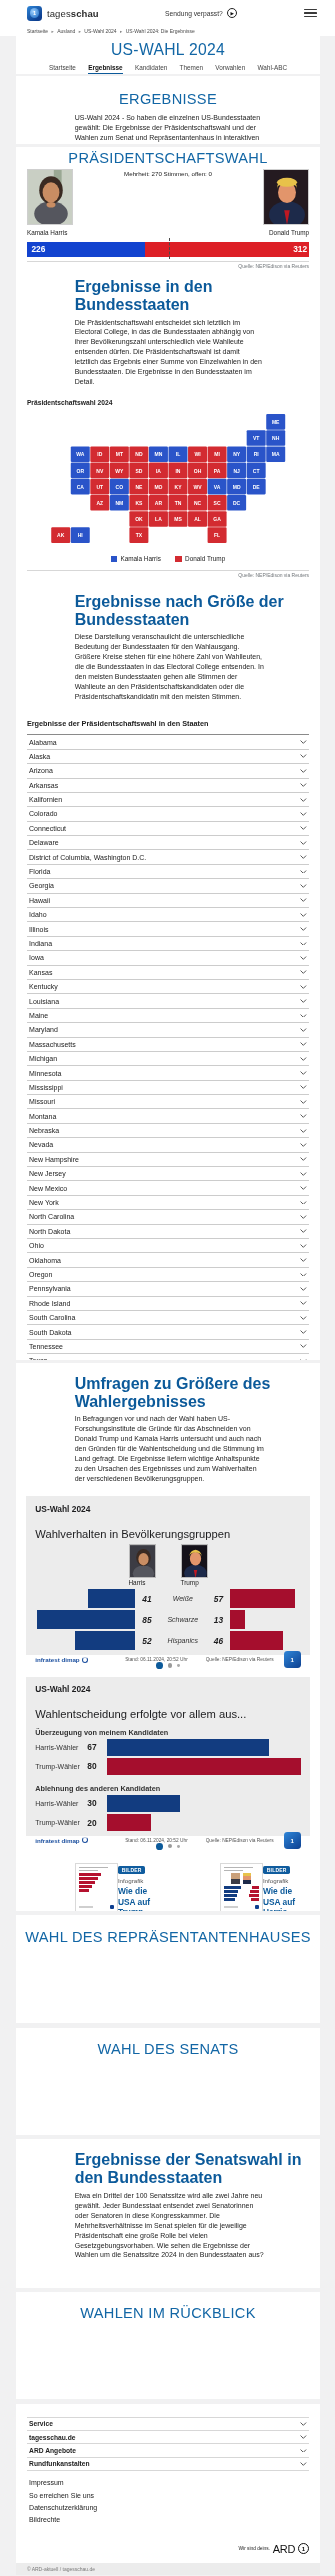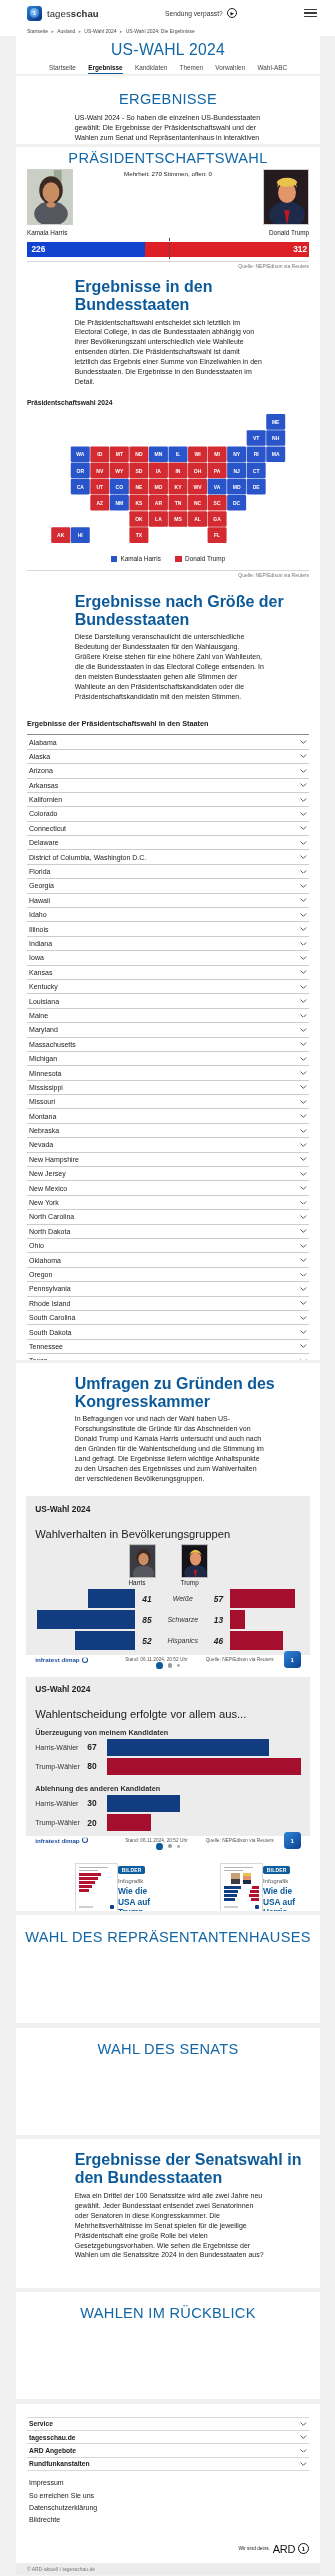--- a/index.html
+++ b/index.html
@@ -746,21 +746,21 @@
       <div class="state-row">
         <span>Virginia</span>
         <svg class="chev" width="6.7" height="3.9" viewBox="0 0 12 7">
           <path d="M1 1l5 5 5-5" fill="none" stroke="#444" stroke-width="1.6"></path>
         </svg>
       </div>
     </div>
 </div>
 
 <div class="card card-umfragen">
-  <h3 class="sub-head">Umfragen zu Gründen des Kongresskammer</h3>
+  <h3 class="sub-head">Umfragen zu Größere des Wahlergebnisses</h3>
   <p class="body-p">In Befragungen vor und nach der Wahl haben US-Forschungsinstitute die Gründe für das Abschneiden von Donald Trump und Kamala Harris untersucht und auch nach den Gründen für die Wahlentscheidung und die Stimmung im Land gefragt. Die Ergebnisse liefern wichtige Anhaltspunkte zu den Ursachen des Ergebnisses und zum Wahlverhalten der verschiedenen Bevölkerungsgruppen.</p>
 
   <div class="chart-panel first">
     <div class="panel-kicker">US-Wahl 2024</div>
     <div class="panel-title">Wahlverhalten in Bevölkerungsgruppen</div>
     <div class="ph-row">
       <div class="ph-col">
         <div class="ph-sm">
           <svg width="27" height="34" viewBox="0 0 48 60">
               <rect width="48" height="60" fill="#3c3c44"></rect>

